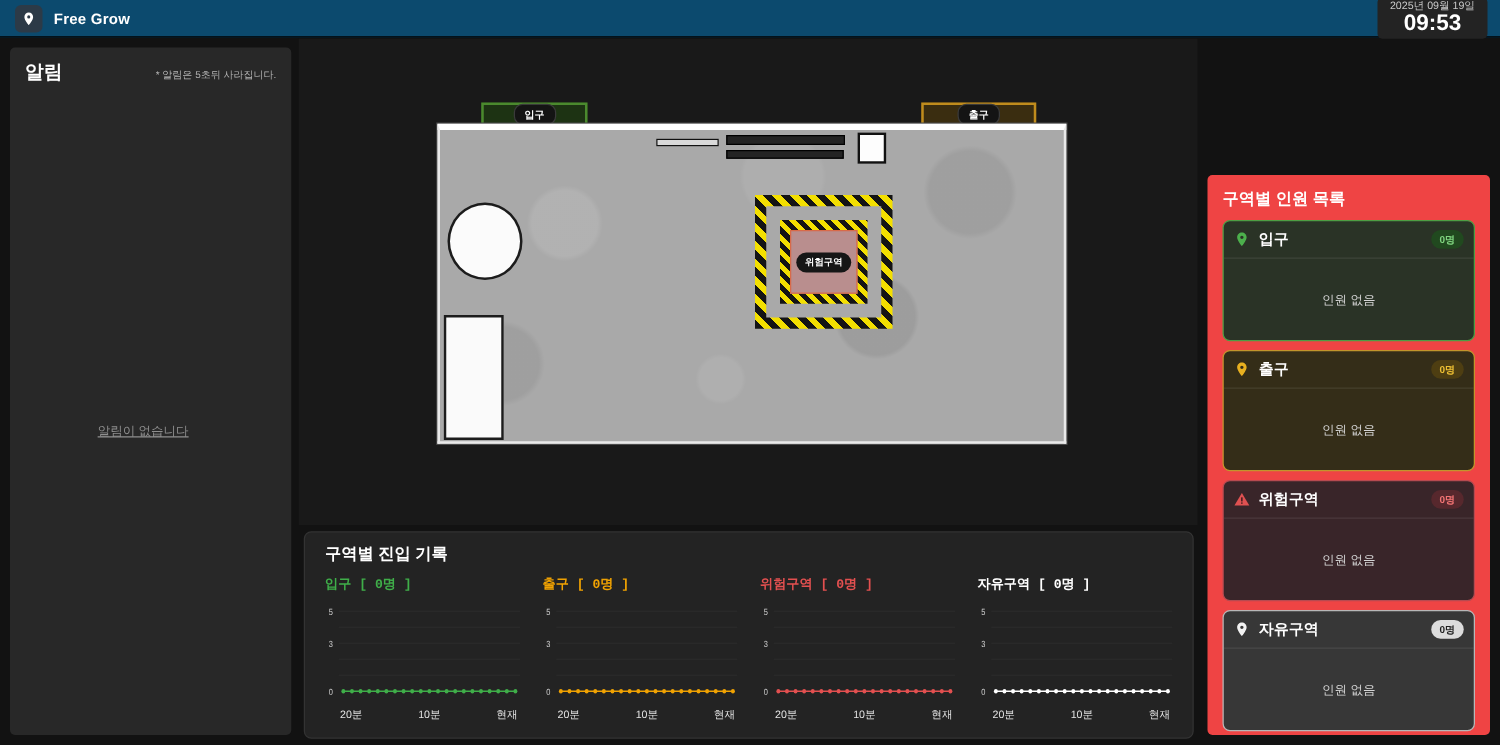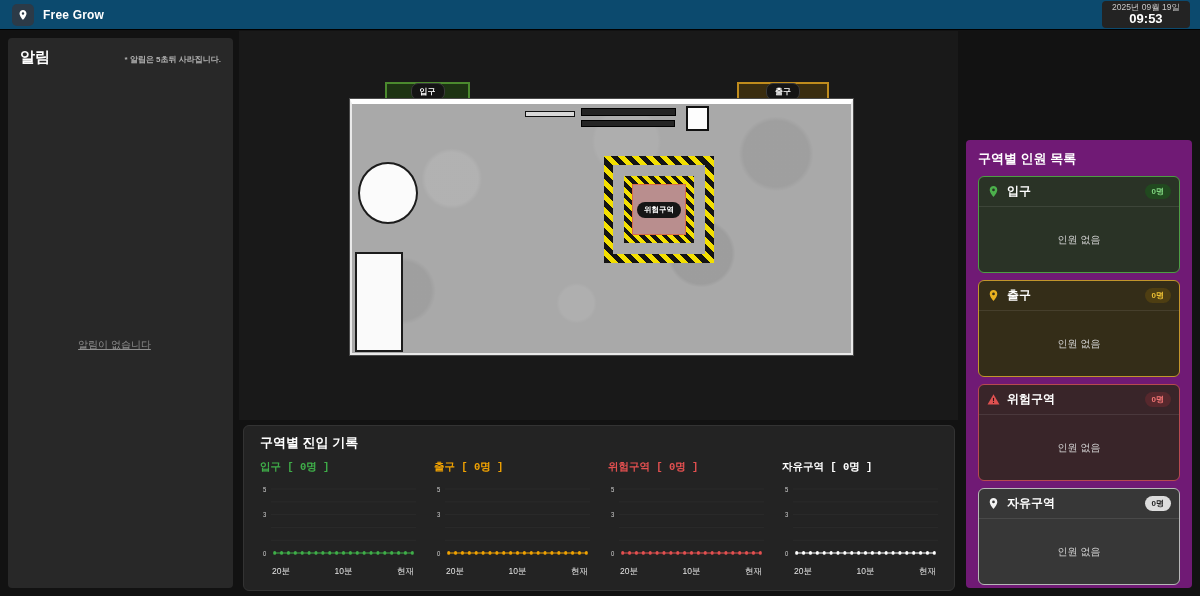--- a/index.html
+++ b/index.html
@@ -7,27 +7,27 @@
   body { font-family:"Liberation Sans","DejaVu Sans",sans-serif; color:#eee; }
   .screen { position:relative; width:1200px; height:596px; background:#121212; overflow:hidden; }
 
   
   .topbar { position:absolute; left:0; top:0; width:100%; height:30px; background:#0c4a6e; display:flex; align-items:center; justify-content:space-between; padding:0 10px 0 12px; border-bottom:1px solid #000; }
   .brand { display:flex; align-items:center; gap:9px; }
   .brand-badge { width:22px; height:22px; border-radius:5px; background:#2c3a47; display:flex; align-items:center; justify-content:center; }
   .brand-name { font-size:12px; font-weight:bold; color:#fff; letter-spacing:.2px; }
   .datetime { background:#232323; border-radius:4px; padding:2px 10px; text-align:center; line-height:1.1; }
   .dt-date { font-size:8.5px; color:#c9c9c9; }
-  .dt-time { font-size:13px; font-weight:bold; color:#fff; }
+  .dt-time { font-size:18px; font-weight:bold; color:#fff; }
 
   
   .alerts { position:absolute; left:8px; top:38px; width:225px; height:550px; background:#282828; border-radius:4px; padding:10px 12px; }
   .alerts-head { display:flex; align-items:baseline; justify-content:space-between; }
   .alerts-title { font-size:15px; font-weight:bold; color:#fff; }
-  .alerts-note { font-size:8px; color:#b5b5b5;font-weight:bold; }
+  .alerts-note { font-size:8px; color:#b5b5b5; }
   .alerts-empty { position:absolute; left:0; right:12px; top:300px; text-align:center; font-size:10px; color:#8f8f8f;text-decoration:underline; }
 
   
   .map-stage { position:absolute; left:239px; top:31px; width:719px; height:389px; background:#191919; }
   .map-wrap { position:absolute; left:111px; top:51px; width:503px; height:273px; }
   .gate-box { position:absolute; top:0; height:19px; display:flex; align-items:center; justify-content:center; }
   .gate-entrance { left:35px; width:85px; background:#1d3313; border:2px solid #4b8a2e; }
   .gate-exit { left:387px; width:92px; background:#3a2d10; border:2px solid #c08c1d; }
   .gate-badge { background:#141414; color:#fff; font-size:8px; font-weight:bold; padding:2px 8px; border-radius:7px; border:1px solid #3a3a3a; }
   .floor { position:absolute; left:0; top:17px; width:503px; height:256px;
@@ -63,21 +63,21 @@
   .mini-plot svg { width:100%; height:100%; display:block; }
   .mini-xaxis { display:flex; justify-content:space-between; padding:2px 2px 0 12px; font-size:8.5px; color:#e3e3e3; }
 
   
   .status-card { position:absolute; left:966px; top:41px; width:226px; height:90px; background:#282828; border-radius:4px; padding:10px 14px; }
   .status-title { font-size:13px; font-weight:bold; color:#fff; }
   .status-total { text-align:center; margin-top:8px; font-size:10.5px; color:#c6c6c6; }
   .status-total b { color:#fff; font-size:11px; }
   .status-bar { margin:8px auto 0; width:198px; height:15px; background:#3e3e3e; border-radius:7px; }
 
-  .zones-card { position:absolute; left:966px; top:140px; width:226px; height:448px; background:#701a75; border-radius:4px; padding:10px 12px; }
+  .zones-card { position:absolute; left:966px; top:140px; width:226px; height:448px; background:#ef4444; border-radius:4px; padding:10px 12px; }
   .zones-title { font-size:13px; font-weight:bold; color:#fff; margin-bottom:8px; }
   .zone-card { border:1px solid #555; border-radius:6px; margin-bottom:7px; height:97px; overflow:hidden; }
   .zone-head { display:flex; align-items:center; gap:7px; padding:6px 8px; border-bottom:1px solid rgba(255,255,255,.09); }
   .zone-icon { width:13px; height:13px; display:flex; }
   .zone-name { font-size:12px; font-weight:bold; color:#fff; flex:1; }
   .zone-badge { font-size:8px; font-weight:bold; padding:2px 7px; border-radius:9px; }
   .zone-body { height:66px; display:flex; align-items:center; justify-content:center; font-size:10px; color:#d6d6d6; }
 </style>
 </head>
 <body>

